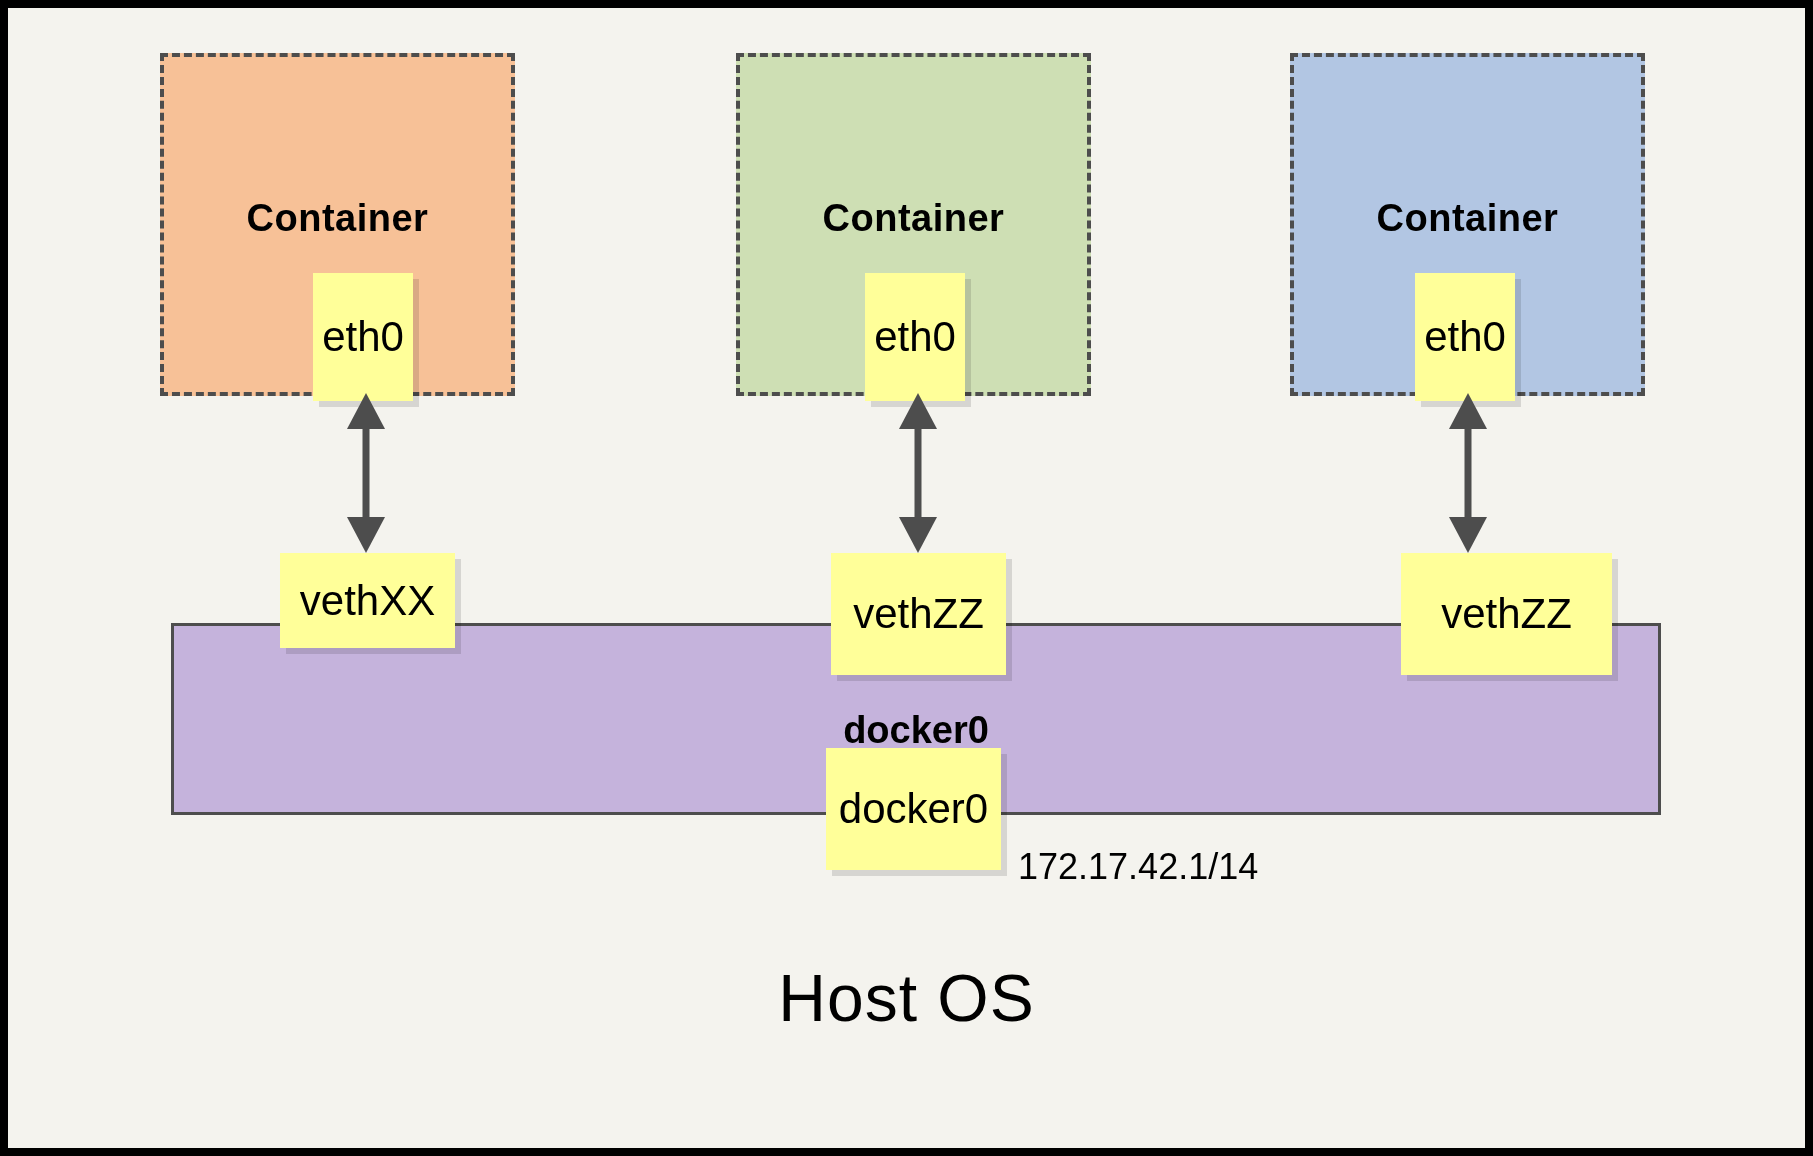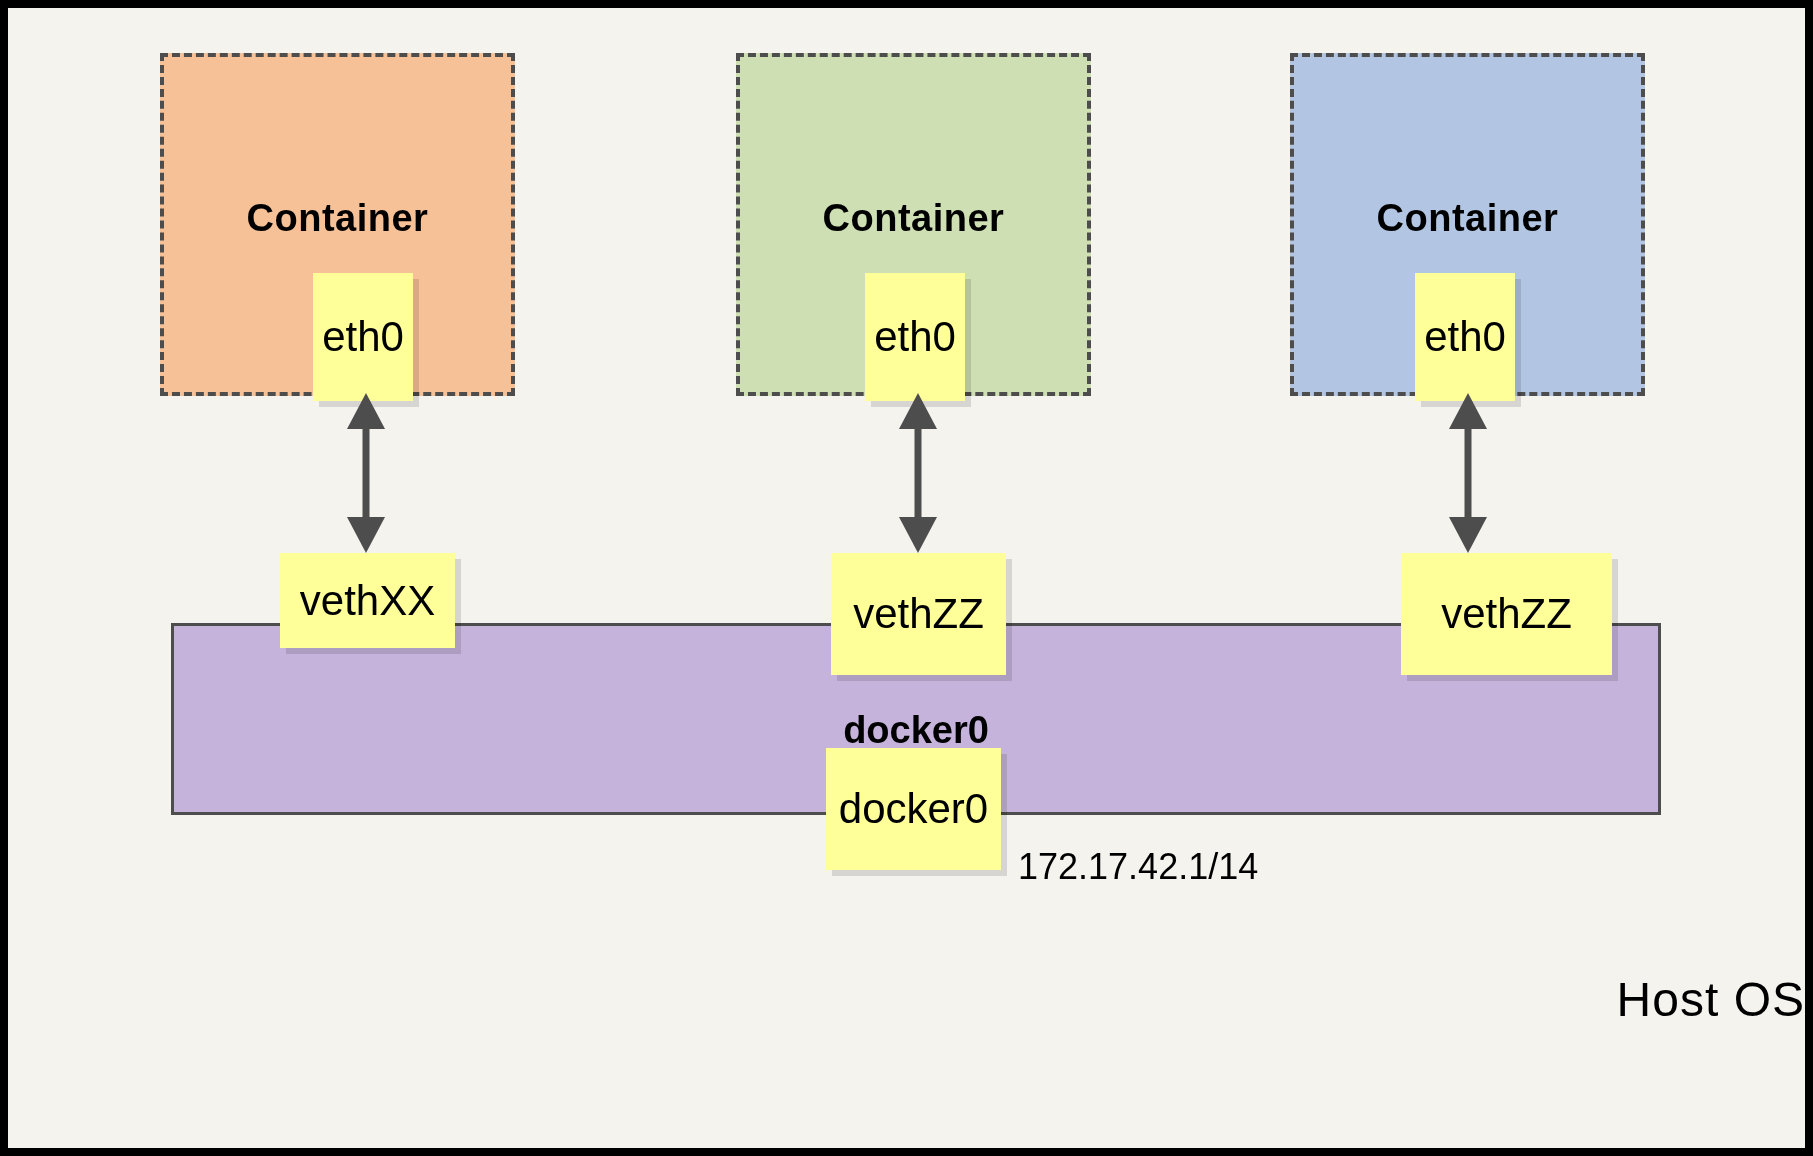--- a/index.html
+++ b/index.html
@@ -94,25 +94,24 @@
     top: 838px;
     font-size: 36px;
     color: #000000;
     white-space: nowrap;
   }
   #host-os-label {
     position: absolute;
     left: 0;
     right: 0;
     top: 952px;
-    text-align: right;
-    font-size: 48px;
+    text-align: center;
+    font-size: 66px;
     color: #000000;
     letter-spacing: 1px;
-    margin-top: 12px;
   }
 </style>
 </head>
 <body>
 
 <div id="canvas">
   <div id="frame">
 
     <div id="docker0-bar">
       <div id="docker0-bar-label">docker0</div>

